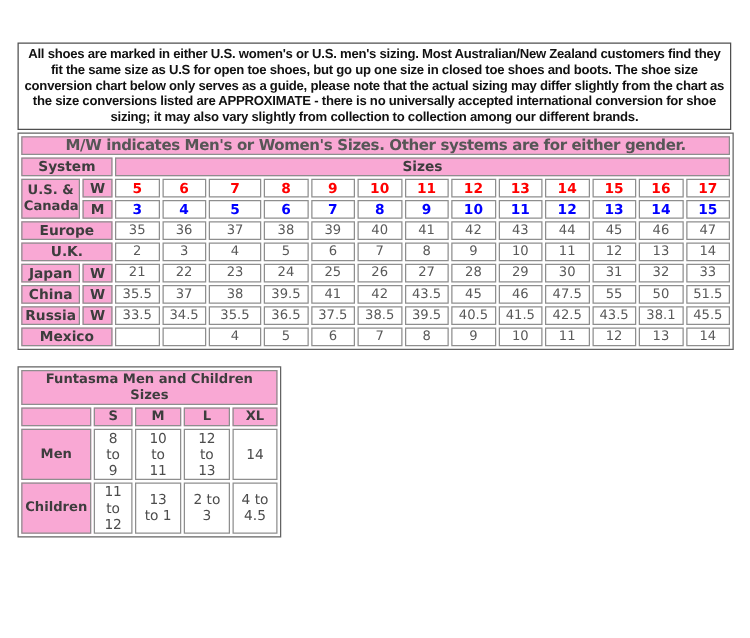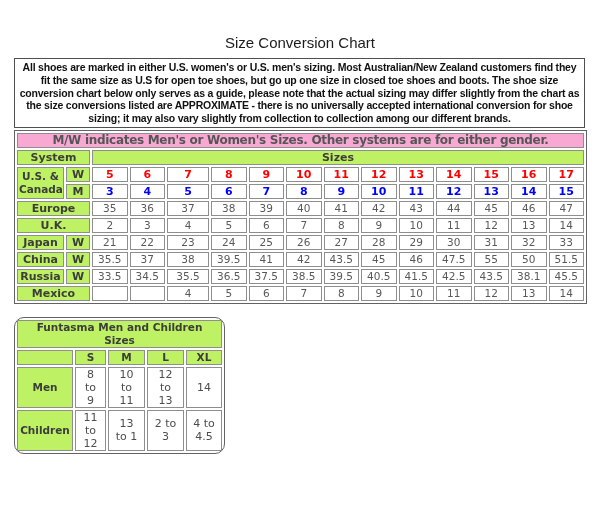--- a/index.html
+++ b/index.html
@@ -48,21 +48,21 @@
     text-align: center;
     vertical-align: middle;
     height: 13px;
     line-height: 13px;
     padding: 0 1px;
     overflow: hidden;
   }
   table.conv { width: 573px; }
 
   td.hdr {
-    background: #bef264;
+    background: #f9a8d4;
     font-weight: bold;
     color: #3d3d3d;
     font-size: 11px;
   }
   td.note-cell {
     background: #f9a8d4;
     font-weight: bold;
     color: #565656;
     font-size: 12px;
     letter-spacing: -0.3px;
@@ -74,34 +74,33 @@
   td.val {
     font-size: 10.5px;
     color: #595959;
     background: #ffffff;
   }
   td.val.w { color: #ff0000; font-weight: bold; font-size: 11px; }
   td.val.m { color: #0000ff; font-weight: bold; font-size: 11px; }
   .pre { white-space: pre-line; }
   td.uscan { line-height: 12px; font-size: 10.5px; }
 
-  table.fun { width: 211px; margin-top: 13px; border-radius: 10px; }
+  table.fun { width: 211px; margin-top: 13px; }
   td.fun-title { height: 26px; line-height: 13px; font-size: 11.5px; }
   tr.fun-head td { height: 12px; font-size: 10.5px; }
   tr.fun-row-men td { height: 41px; }
   tr.fun-row-children td { height: 40px; }
   table.fun td.val { font-size: 11px; line-height: 13px; color: #4d4d4d; }
   table.fun td.hdr { font-size: 10.5px; }
 </style>
 </head>
 <body>
 
 <div class="page">
 
-  <div class="page-title">Size Conversion Chart</div>
 
   <div class="intro-box">All shoes are marked in either U.S. women's or U.S. men's sizing. Most Australian/New Zealand customers find they fit the same size as U.S for open toe shoes, but go up one size in closed toe shoes and boots. The shoe size conversion chart below only serves as a guide, please note that the actual sizing may differ slightly from the chart as the size conversions listed are APPROXIMATE - there is no universally accepted international conversion for shoe sizing; it may also vary slightly from collection to collection among our different brands.</div>
 
   <table class="grid conv">
     <colgroup>
       <col style="width:47px">
         <col style="width:24px">
       <col>
         <col>
         <col style="width:42px">

